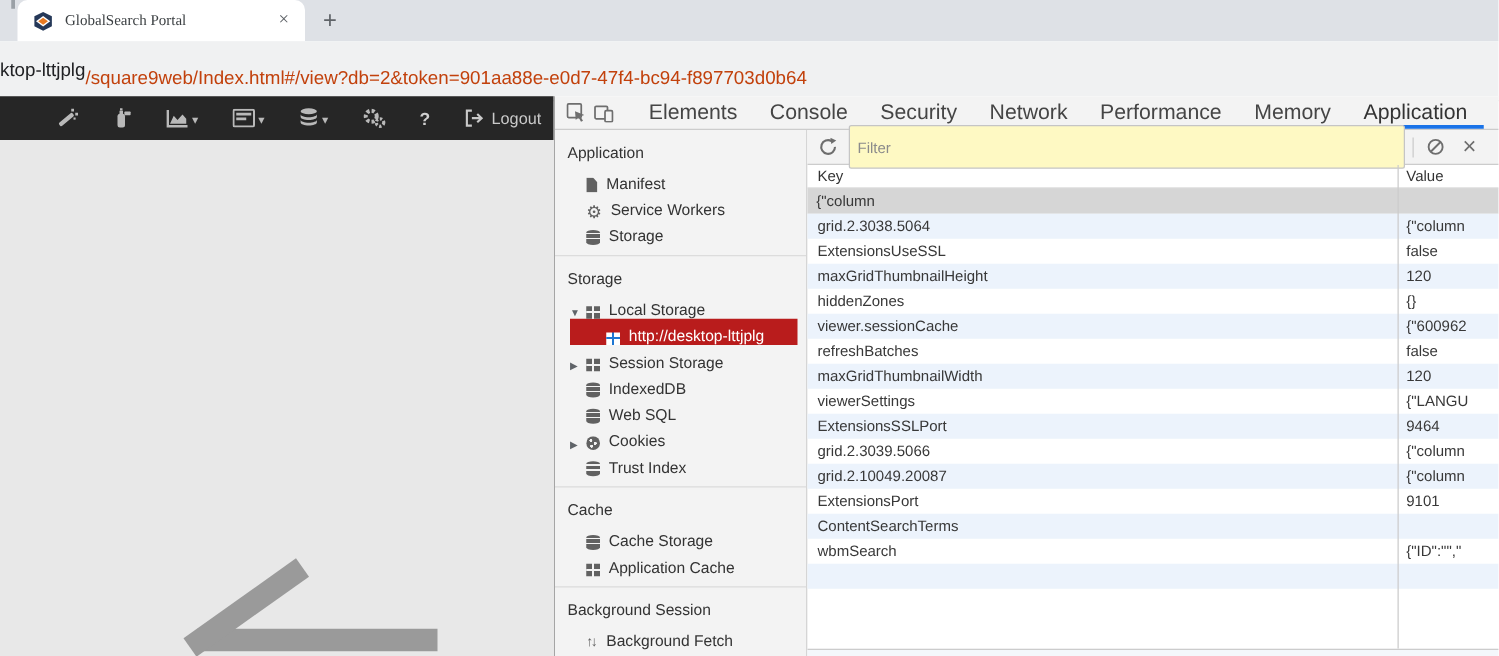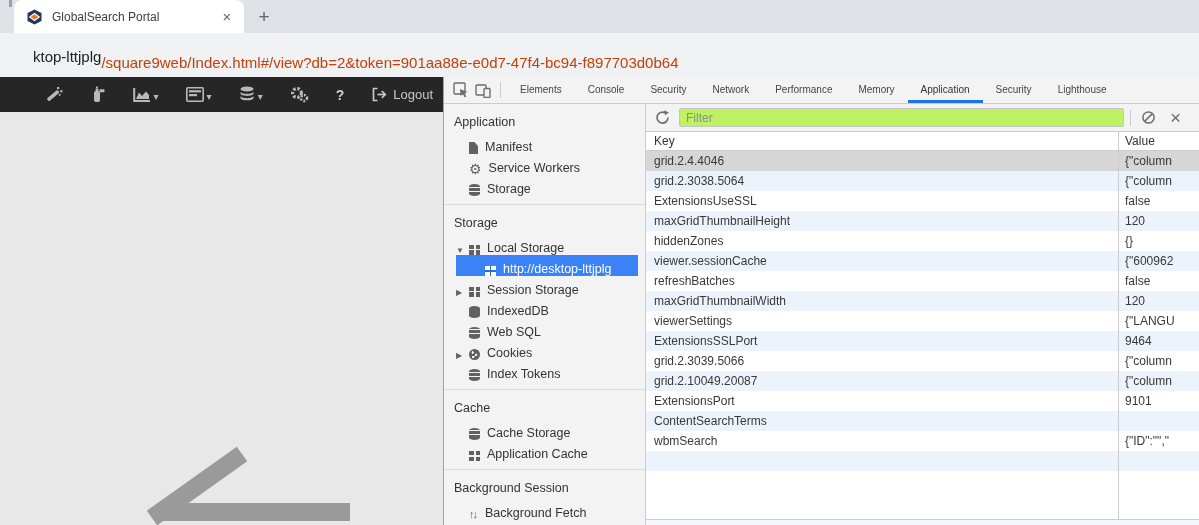--- a/index.html
+++ b/index.html
@@ -3,62 +3,62 @@
 <meta charset="utf-8">
 <style>
   * { margin:0; padding:0; box-sizing:border-box; }
   body { font-family:"Liberation Sans", sans-serif; }
   .screen { position:relative; width:1199px; height:525px; background:#fff; overflow:hidden; }
 
   
   .tabstrip { position:absolute; left:0; top:0; width:1199px; height:33px; background:#dee1e6; }
   .edge-artifact { position:absolute; left:9px; top:0; width:3px; height:7px; background:#9aa0a6; }
   .tab { position:absolute; left:14px; top:0; width:230px; height:33px; background:#fff;
-         border-radius:8px 8px 0 0; display:flex; align-items:center; padding:0 8px 0 12px; }
+         border-radius:8px 8px 0 0; display:flex; align-items:center; padding:0 8px 0 12px;font-family:Liberation Serif, serif; }
   .tab-title { font-size:12px; color:#3c4043; flex:1; margin-left:9px; white-space:nowrap; overflow:hidden; }
   .tab-close { font-size:15px; color:#5f6368; width:18px; height:18px; line-height:17px; text-align:center; border-radius:50%; cursor:pointer; }
   .newtab { position:absolute; left:252px; top:5px; width:24px; height:24px; font-size:19px; color:#5f6368;
             text-align:center; line-height:23px; border-radius:50%; cursor:pointer; }
   .addrbar { position:absolute; left:0; top:33px; width:1199px; height:48px; background:#f0f1f2;
-             border-bottom:1px solid #c6c6c6; display:flex; align-items:center; font-size:15px; white-space:nowrap; overflow:hidden;padding-left:33px; }
+             border-bottom:1px solid #c6c6c6; display:flex; align-items:center; font-size:15px; white-space:nowrap; overflow:hidden; }
   .addr-host { color:#202124; }
   .addr-path { color:#c2410c;margin-top:11px; }
 
   
   .content { position:absolute; left:0; top:77px; width:1199px; height:448px; display:flex; }
   .app { width:443px; height:448px; display:flex; flex-direction:column; }
   .app-toolbar { height:35px; background:#262626; display:flex; align-items:center; justify-content:flex-end;
                  gap:27px; padding-right:10px; }
   .tbtn { display:flex; align-items:center; cursor:pointer; }
   .tbtn .caret::after { content:"▾"; color:#b9b9b9; font-size:10px; margin-left:3px; }
   .help-glyph { color:#cfcfcf; font-size:14px; font-weight:bold; }
   .logout-label { color:#c9c9c9; font-size:13px; margin-left:6px; }
   .canvas { flex:1; background:#e8e8e8; position:relative; overflow:hidden; }
   .big-arrow { position:absolute; left:140px; top:330px; overflow:visible; }
 
   
   .devtools { width:756px; height:448px; border-left:1px solid #a5a5a5; display:flex; flex-direction:column; background:#fff; }
   .dt-tabs { height:27px; background:#f3f3f3; border-bottom:1px solid #ccc; display:flex; align-items:center;
-             font-size:10px; color:#454545; padding-left:6px; }
+             font-size:17px; color:#454545; padding-left:6px; }
   .dt-icon { padding:0 3px; display:flex; align-items:center; cursor:pointer; }
   .dt-sep { width:1px; height:16px; background:#ccc; margin:0 6px; }
   .dt-tab { height:26px; line-height:26px; padding:0 13px; cursor:pointer; white-space:nowrap; }
   .dt-tab.active { color:#333; box-shadow:inset 0 -3px 0 #1a73e8; }
 
   .dt-body { flex:1; display:flex; min-height:0; }
 
   
   .dt-sidebar { width:202px; background:#f3f3f3; border-right:1px solid #ccc; font-size:12.5px; color:#333;
                 overflow:hidden; }
   .sb-section { padding:8px 0; border-bottom:1px solid #dcdcdc; }
   .sb-section:last-child { border-bottom:none; }
   .sb-header { height:21px; line-height:21px; padding-left:10px; color:#333; }
   .sb-item { height:21px; display:flex; align-items:flex-end; padding-left:12px; cursor:pointer; }
   .sb-item.lvl2 { padding-left:28px; }
-  .sb-item.selected { background:#3b82f6; color:#fff; margin-left:12px; margin-right:7px; padding-left:16px; }
+  .sb-item.selected { background:#b91c1c; color:#fff; margin-left:12px; margin-right:7px; padding-left:16px; }
   .sb-arrow { width:13px; font-size:8px; color:#5f6368; flex:none; }
   .sb-arrow.expanded::before { content:"▼"; }
   .sb-arrow.collapsed::before { content:"▶"; }
   .sb-icon { flex:none; margin-right:7px; --gc:#616161; --sbbg:#f3f3f3; }
   .sb-item.selected .sb-icon { --gc:#fff; --sbbg:#1d76d2; }
   .sb-label { white-space:nowrap; }
 
   .icon-document { width:9px; height:12px; background:var(--gc);
                    clip-path:polygon(0 0,60% 0,100% 33%,100% 100%,0 100%); }
   .icon-gear::before { content:"⚙"; font-size:14px; line-height:12px; color:var(--gc); display:block; }
@@ -71,22 +71,22 @@
   .icon-cookie { width:11px; height:11px; border-radius:50%; background-color:var(--gc);
         background-image:radial-gradient(circle at 34% 32%, var(--sbbg) 0 1.1px, transparent 1.3px),
                          radial-gradient(circle at 66% 52%, var(--sbbg) 0 1.1px, transparent 1.3px),
                          radial-gradient(circle at 40% 72%, var(--sbbg) 0 1.1px, transparent 1.3px); }
   .icon-updown::before { content:"↑↓"; font-size:11px; letter-spacing:-2px; color:var(--gc); display:block; margin-right:2px; }
 
   
   .dt-main { flex:1; position:relative; display:flex; flex-direction:column; background:#fff; min-width:0; }
   .storage-toolbar { height:28px; background:#f3f3f3; border-bottom:1px solid #ccc; display:flex; align-items:center;
                      padding:0 8px 0 6px; flex:none; }
-  .filter-input { width:445px; height:19px; margin-left:6px; border:1px solid #c5c5c5; border-radius:2px;
-                  background:#bef264; font-size:12px; font-family:"Liberation Sans", sans-serif; padding:0 6px; color:#333; }
+  .filter-input { width:445px; height:35px; margin-left:6px; border:1px solid #c5c5c5; border-radius:2px;
+                  background:#fef9c3; font-size:12px; font-family:"Liberation Sans", sans-serif; padding:0 6px; color:#333; }
   .filter-input::placeholder { color:#8b8b8b; }
   .st-sep { width:1px; height:16px; background:#ccc; margin:0 7px 0 6px; }
   .st-x { font-size:19px; color:#6e6e6e; margin-left:11px; line-height:16px; cursor:pointer; }
   .grid-header { height:19px; display:flex; align-items:center; border-bottom:1px solid #ccc; font-size:12px; color:#333; flex:none; }
   .gh-key { width:472px; padding-left:8px; }
   .gh-val { padding-left:7px; }
   .grid-rows { flex:none; }
   .g-row { height:20px; display:flex; align-items:center; font-size:12px; color:#383838; cursor:default; }
   .g-row.stripe { background:#ecf3fc; }
   .g-row.selected { background:#d6d6d6; }
@@ -282,21 +282,21 @@
                 <span class="sb-label">Web SQL</span>
               </div>
               <div class="sb-item">
                 <span class="sb-arrow collapsed"></span>
                 <span class="sb-icon icon-cookie"></span>
                 <span class="sb-label">Cookies</span>
               </div>
               <div class="sb-item">
                 <span class="sb-arrow"></span>
                 <span class="sb-icon icon-database"></span>
-                <span class="sb-label">Index Tokens</span>
+                <span class="sb-label">Trust Index</span>
               </div>
             </div>
             <div class="sb-section">
               <div class="sb-header">Cache</div>
               <div class="sb-item">
                 <span class="sb-arrow"></span>
                 <span class="sb-icon icon-database"></span>
                 <span class="sb-label">Cache Storage</span>
               </div>
               <div class="sb-item">
@@ -334,21 +334,20 @@
             <span class="st-x">×</span>
           </div>
 
           <div class="grid-header">
             <span class="gh-key">Key</span>
             <span class="gh-val">Value</span>
           </div>
 
           <div class="grid-rows">
               <div class="g-row selected">
-                <div class="g-key">grid.2.4.4046</div>
                 <div class="g-val">{"column</div>
               </div>
               <div class="g-row stripe">
                 <div class="g-key">grid.2.3038.5064</div>
                 <div class="g-val">{"column</div>
               </div>
               <div class="g-row">
                 <div class="g-key">ExtensionsUseSSL</div>
                 <div class="g-val">false</div>
               </div>

